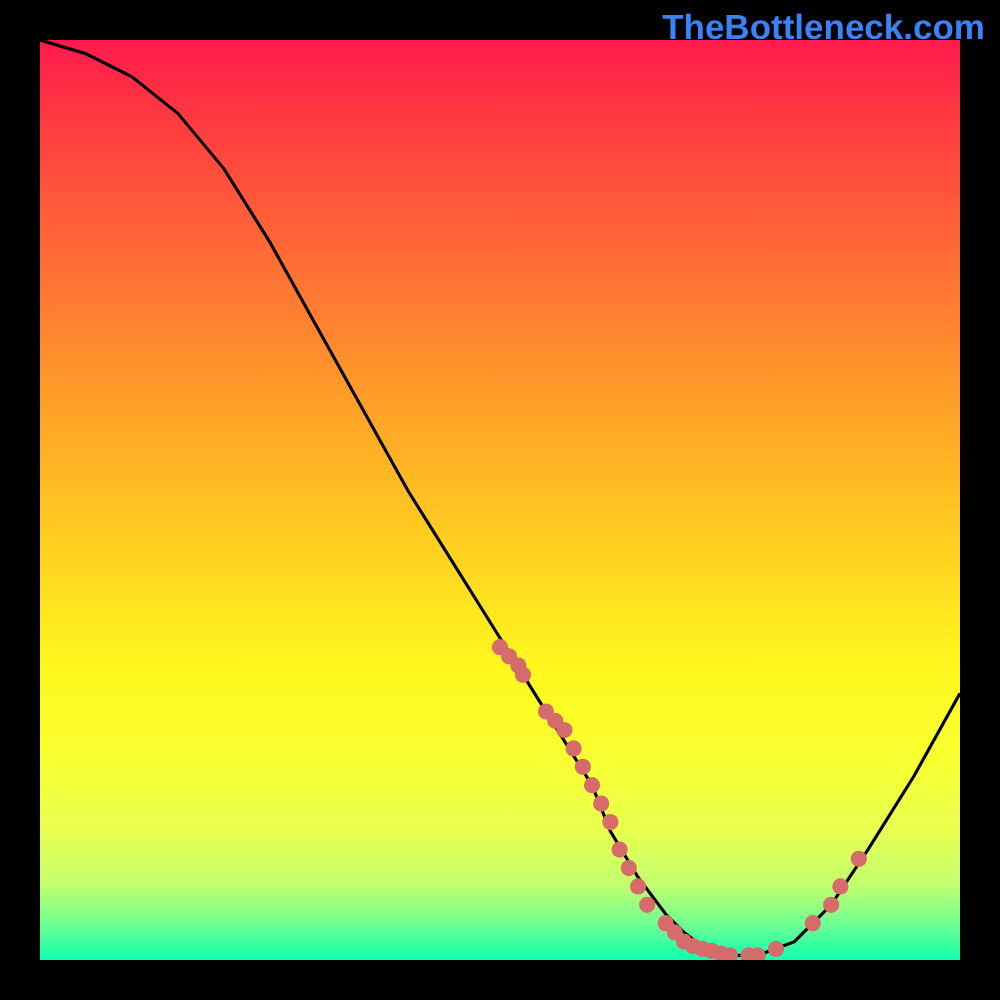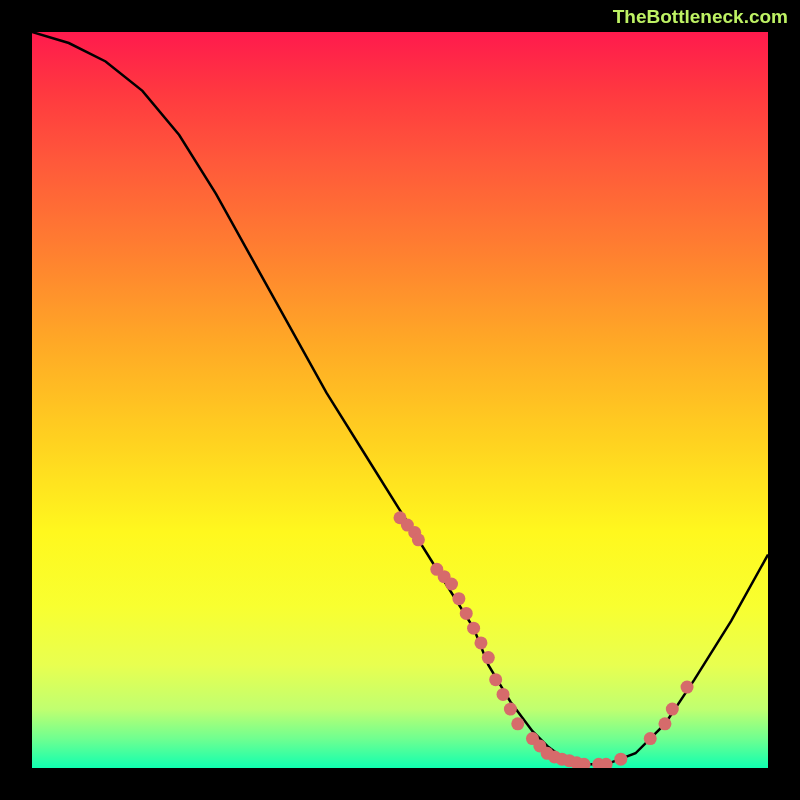--- a/index.html
+++ b/index.html
@@ -1,17 +1,17 @@
 <!DOCTYPE html>
 <html><head>
 <meta charset="utf-8">
 <style>
   * { margin: 0; padding: 0; box-sizing: border-box; }
   body { width: 800px; height: 800px; background: #000; position: relative; font-family: Arial, sans-serif; }
-  .watermark { position: absolute; top: 6px; right: 12px; color: #bef264; font-size: 19px; font-weight: bold; z-index: 10; }
+  .watermark { position: absolute; top: 6px; right: 12px; color: #3b82f6; font-size: 28px; font-weight: bold; z-index: 10; }
   .plot-area { position: absolute; left: 32px; top: 32px; width: 736px; height: 736px; }
   .gradient-bg { position: absolute; inset: 0; background: linear-gradient(to bottom,
     #ff1a4d 0%,
     #ff3840 8%,
     #ff5a3a 18%,
     #ff8030 30%,
     #ffa826 42%,
     #ffd020 55%,
     #fff81e 68%,
     #f8ff30 78%,

